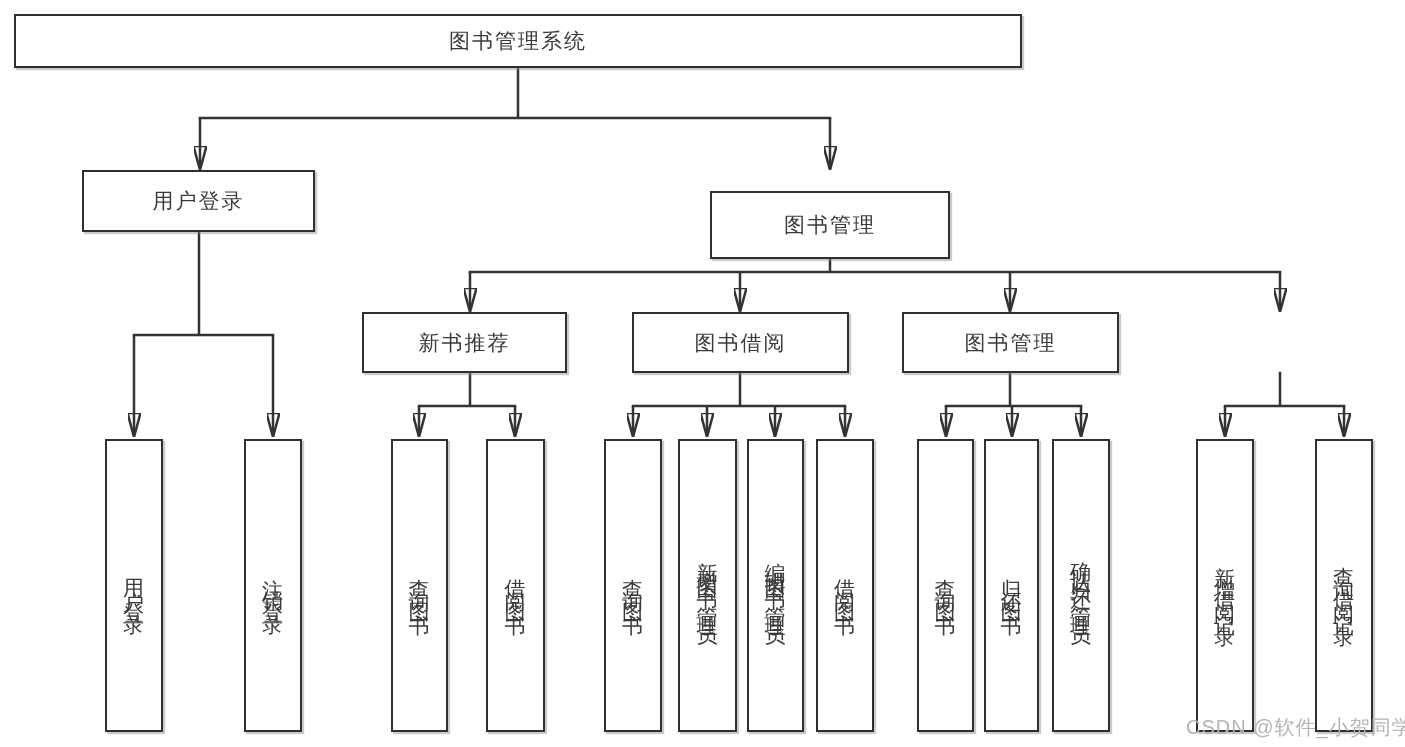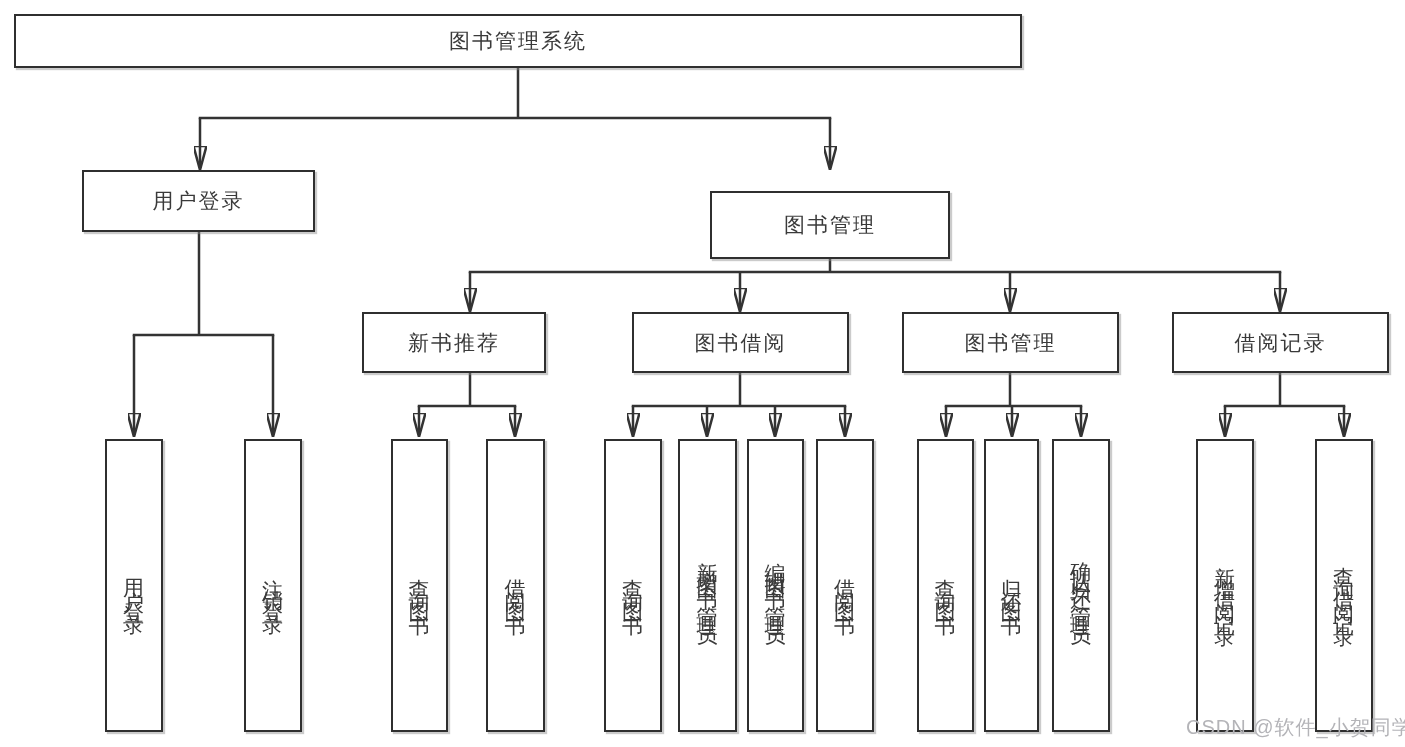--- a/index.html
+++ b/index.html
@@ -55,21 +55,21 @@
   }
   .node.leaf.dense .vtext {
     letter-spacing: 9px;
   }
   
   .n-root  { left: 14px;   top: 14px;  width: 1008px; height: 54px; }
   
   .n-l2a   { left: 82px;   top: 170px; width: 233px;  height: 62px; }
   .n-l2b   { left: 710px;  top: 170px; width: 240px;  height: 68px; margin-top: 21px; }
   
-  .n-l3a   { left: 362px;  top: 312px; width: 184px;  height: 61px; }
+  .n-l3a   { left: 362px;  top: 312px; width: 205px;  height: 61px; }
   .n-l3b   { left: 632px;  top: 312px; width: 217px;  height: 61px; font-family: Liberation Mono, monospace; }
   .n-l3c   { left: 902px;  top: 312px; width: 217px;  height: 61px; }
   .n-l3d   { left: 1172px; top: 312px; width: 217px;  height: 61px; }
   
   .n-lf1   { left: 105px;  top: 439px; width: 58px;   height: 293px; }
   .n-lf2   { left: 244px;  top: 439px; width: 58px;   height: 293px; }
   .n-lf3   { left: 391px;  top: 439px; width: 57px;   height: 293px; }
   .n-lf4   { left: 486px;  top: 439px; width: 59px;   height: 293px; }
   .n-lf5   { left: 604px;  top: 439px; width: 58px;   height: 293px; }
   .n-lf6   { left: 678px;  top: 439px; width: 59px;   height: 293px; }
@@ -165,23 +165,20 @@
 
   <div class="node h n-l3a">
     <span>新书推荐</span>
   </div>
   <div class="node h n-l3b">
     <span>图书借阅</span>
   </div>
   <div class="node h n-l3c">
     <span>图书管理</span>
   </div>
-  <div class="node h n-l3d">
-    <span>借阅记录</span>
-  </div>
 
   <div class="node leaf n-lf1">
     <span class="vtext">用户登录</span>
   </div>
   <div class="node leaf n-lf2">
     <span class="vtext">注销登录</span>
   </div>
   <div class="node leaf n-lf3">
     <span class="vtext">查询图书</span>
   </div>

